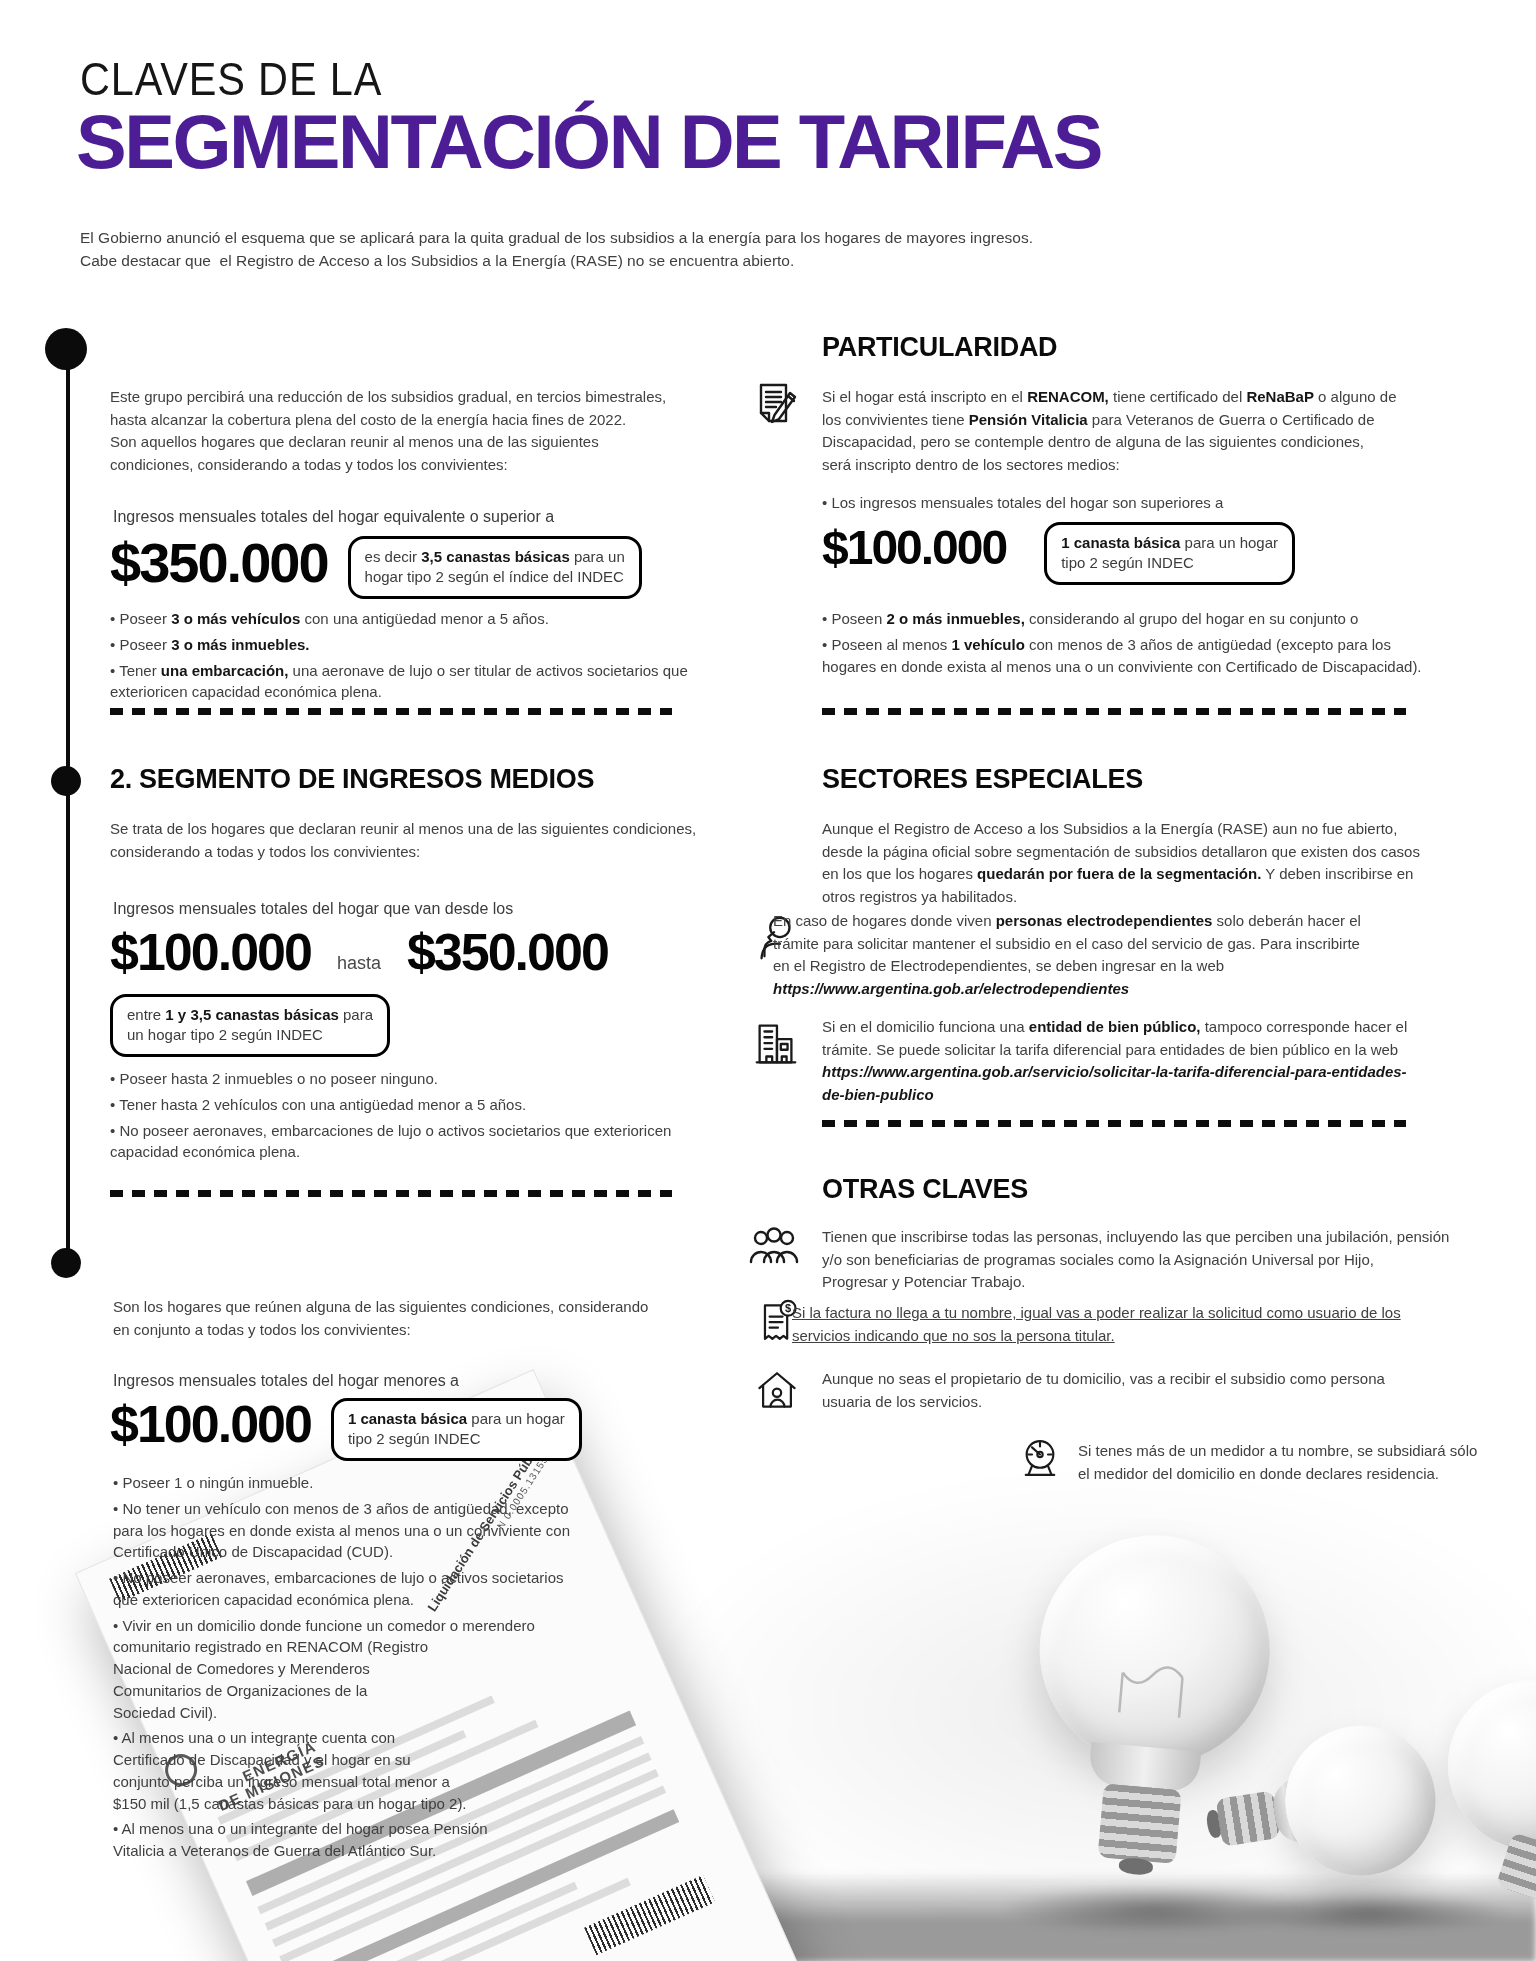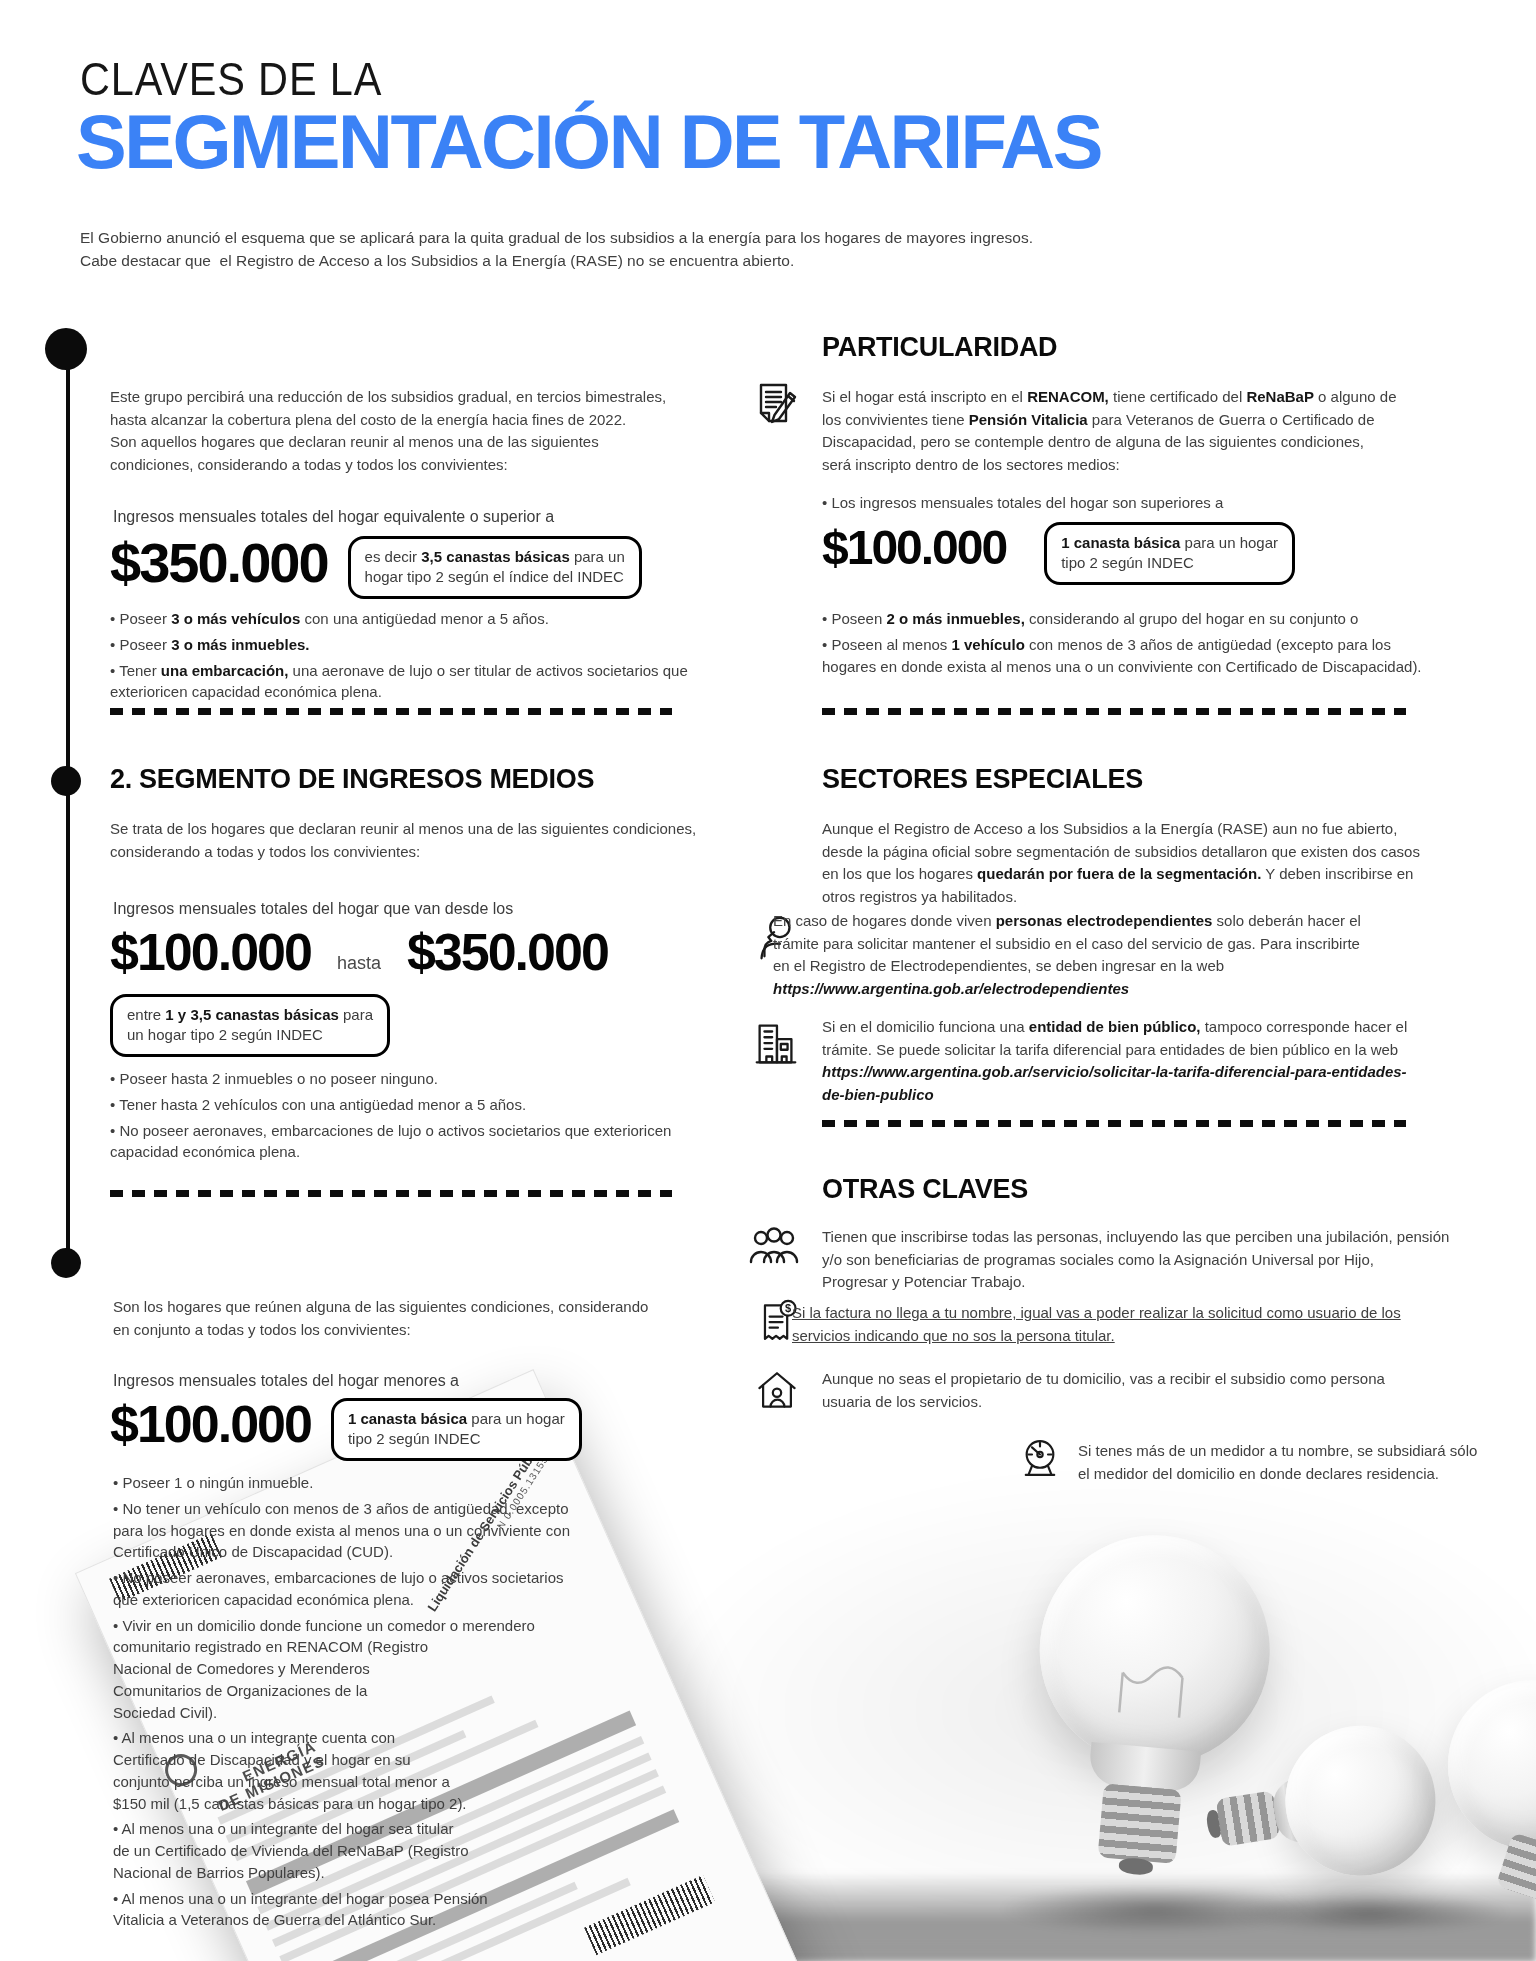--- a/index.html
+++ b/index.html
@@ -4,21 +4,21 @@
 <style>
   html,body{margin:0;padding:0;}
   body{
     width:1536px;height:1961px;position:relative;background:#ffffff;
     font-family:"Liberation Sans","DejaVu Sans",sans-serif;overflow:hidden;color:#1a1a1a;
   }
   .abs{position:absolute;}
   .pre{white-space:pre;}
   
   .title-sm{font-size:46px;font-weight:400;letter-spacing:1px;color:#161616;transform:scaleX(.9);transform-origin:left top;}
-  .title-xl{font-size:76px;font-weight:800;letter-spacing:-2.5px;color:#3b82f6;}
+  .title-xl{font-size:76px;font-weight:800;letter-spacing:-2.5px;color:#4c1d95;}
   .intro{font-size:15.5px;line-height:1.5;color:#3f3f3f;}
   
   .h-sec{font-size:27px;font-weight:800;letter-spacing:-.3px;color:#0b0b0b;}
   .body-txt{font-size:15px;line-height:1.5;color:#404040;}
   .lead{font-size:16px;color:#3c3c3c;}
   .amt{font-weight:800;color:#050505;letter-spacing:-2px;}
   .amt-56{font-size:56px;} .amt-52{font-size:52px;} .amt-48{font-size:48px;}
   .hasta{font-size:18px;color:#4a4a4a;padding:0 6px 8px 6px;align-self:flex-end;}
   .amtrow{display:flex;align-items:flex-start;gap:20px;justify-content:flex-end;}
   .nbox{border:3px solid #000;border-radius:16px;padding:8px 14px;font-size:15px;line-height:1.35;color:#3c3c3c;display:inline-block;background:#fff;}
@@ -180,23 +180,20 @@
 que exterioricen capacidad económica plena.</span></div>
     <div class="pre"><span>• Vivir en un domicilio donde funcione un comedor o merendero
 comunitario registrado en RENACOM (Registro
 Nacional de Comedores y Merenderos
 Comunitarios de Organizaciones de la
 Sociedad Civil).</span></div>
     <div class="pre"><span>• Al menos una o un integrante cuenta con
 Certificado de Discapacidad y el hogar en su
 conjunto perciba un ingreso mensual total menor a
 $150 mil (1,5 canastas básicas para un hogar tipo 2).</span></div>
-    <div class="pre"><span>• Al menos una o un integrante del hogar sea titular
-de un Certificado de Vivienda del ReNaBaP (Registro
-Nacional de Barrios Populares).</span></div>
     <div class="pre"><span>• Al menos una o un integrante del hogar posea Pensión
 Vitalicia a Veteranos de Guerra del Atlántico Sur.</span></div>
   </div>
 
   <div class="abs h-sec" style="left:822px;top:332px;">PARTICULARIDAD</div>
   <svg class="abs icn" style="left:748px;top:380px;" width="54" height="54" viewBox="0 0 54 54">
     <path d="M13 5 h25 v36 h-17 l-8 -8 z"></path>
       <path d="M13 33 h8 v8"></path>
     <path d="M18 12h15M18 17h15M18 22h15M18 27h10"></path>
     <path d="M47 17 L31 39 l-7 3 2.5-7 L42 13 z"></path>

